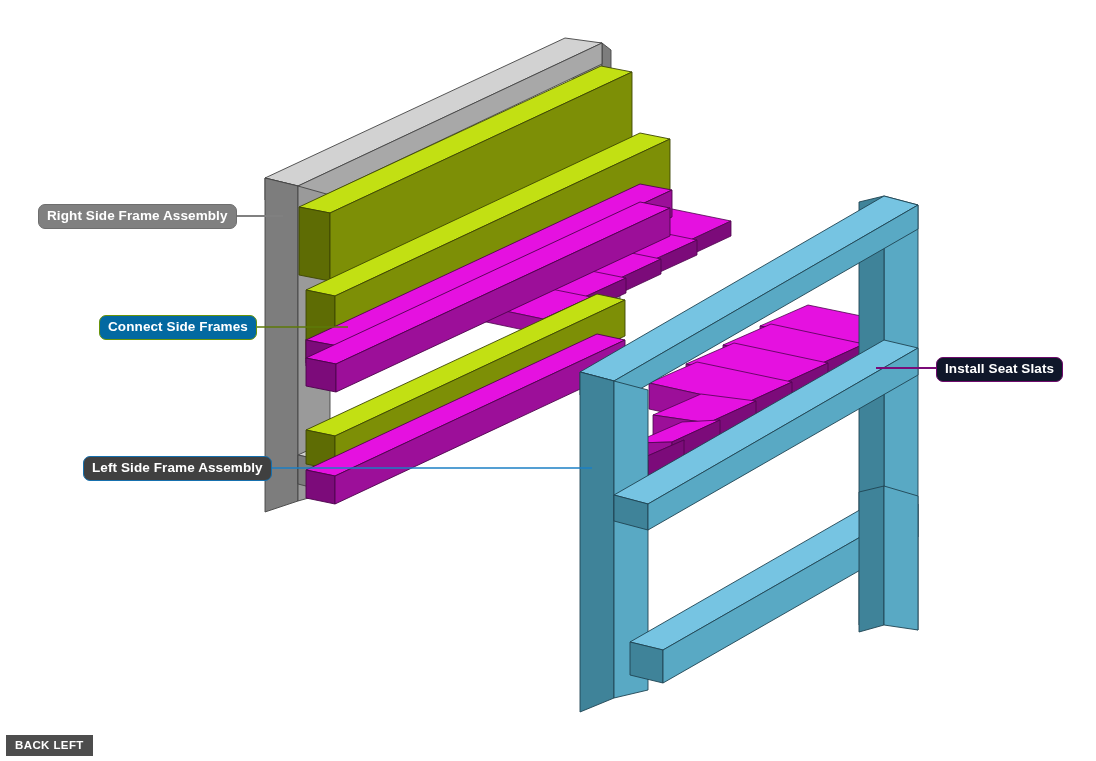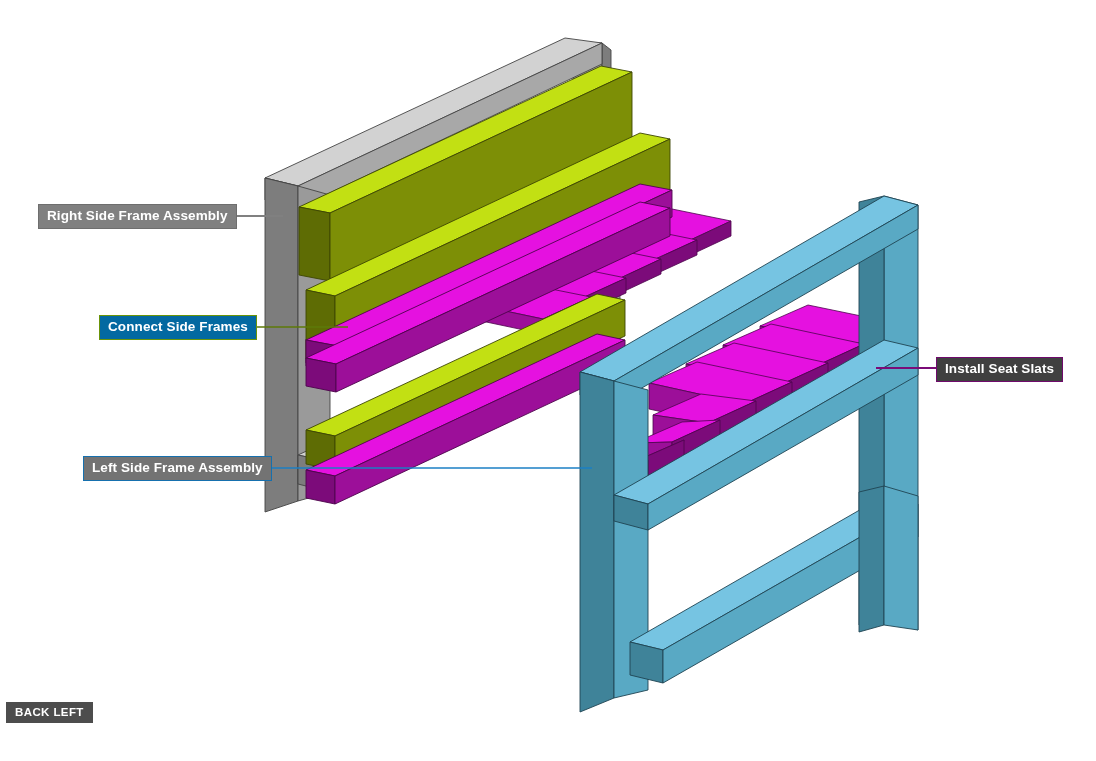--- a/index.html
+++ b/index.html
@@ -30,49 +30,50 @@
     position: absolute;
     display: inline-block;
     padding: 4px 8px 5px 8px;
     font-size: 13.5px;
     font-weight: bold;
     line-height: 1.05;
     color: #ffffff;
     white-space: nowrap;
     letter-spacing: 0.1px;
     box-sizing: border-box;
+    border-radius: 7px;
   }
   .callout-right-frame {
     left: 38px;
     top: 204px;
     background: #808080;
     border: 1px solid #6e6e6e;
   }
   .callout-connect {
     left: 99px;
     top: 315px;
     background: #0369a1;
     border: 1px solid #6b9409;
   }
   .callout-left-frame {
     left: 83px;
     top: 456px;
-    background: #737373;
+    background: #404040;
     border: 1px solid #1670ae;
   }
   .callout-slats {
     left: 936px;
     top: 357px;
-    background: #404040;
+    background: #0f172a;
     border: 1px solid #6f0a6c;
   }
   .view-badge {
     position: absolute;
     left: 6px;
-    top: 702px;
+    top: 735px;
     padding: 4px 9px 5px 9px;
     background: #4d4d4d;
     color: #ffffff;
     font-size: 11.5px;
     font-weight: bold;
     letter-spacing: 0.4px;
     white-space: nowrap;
   }
 </style>
 </head>

